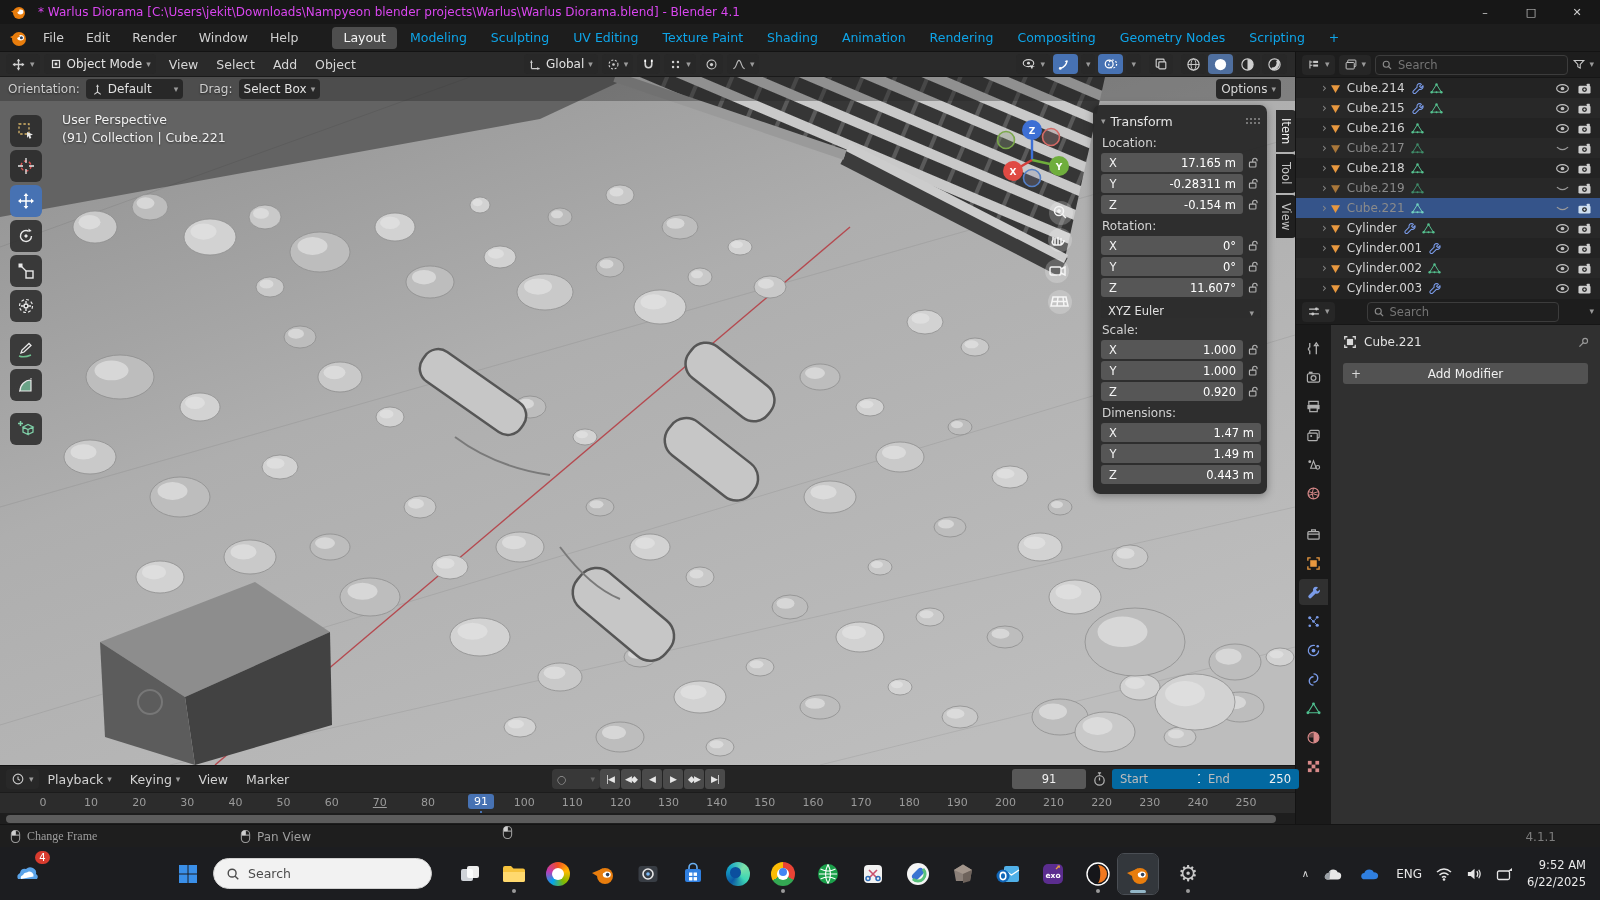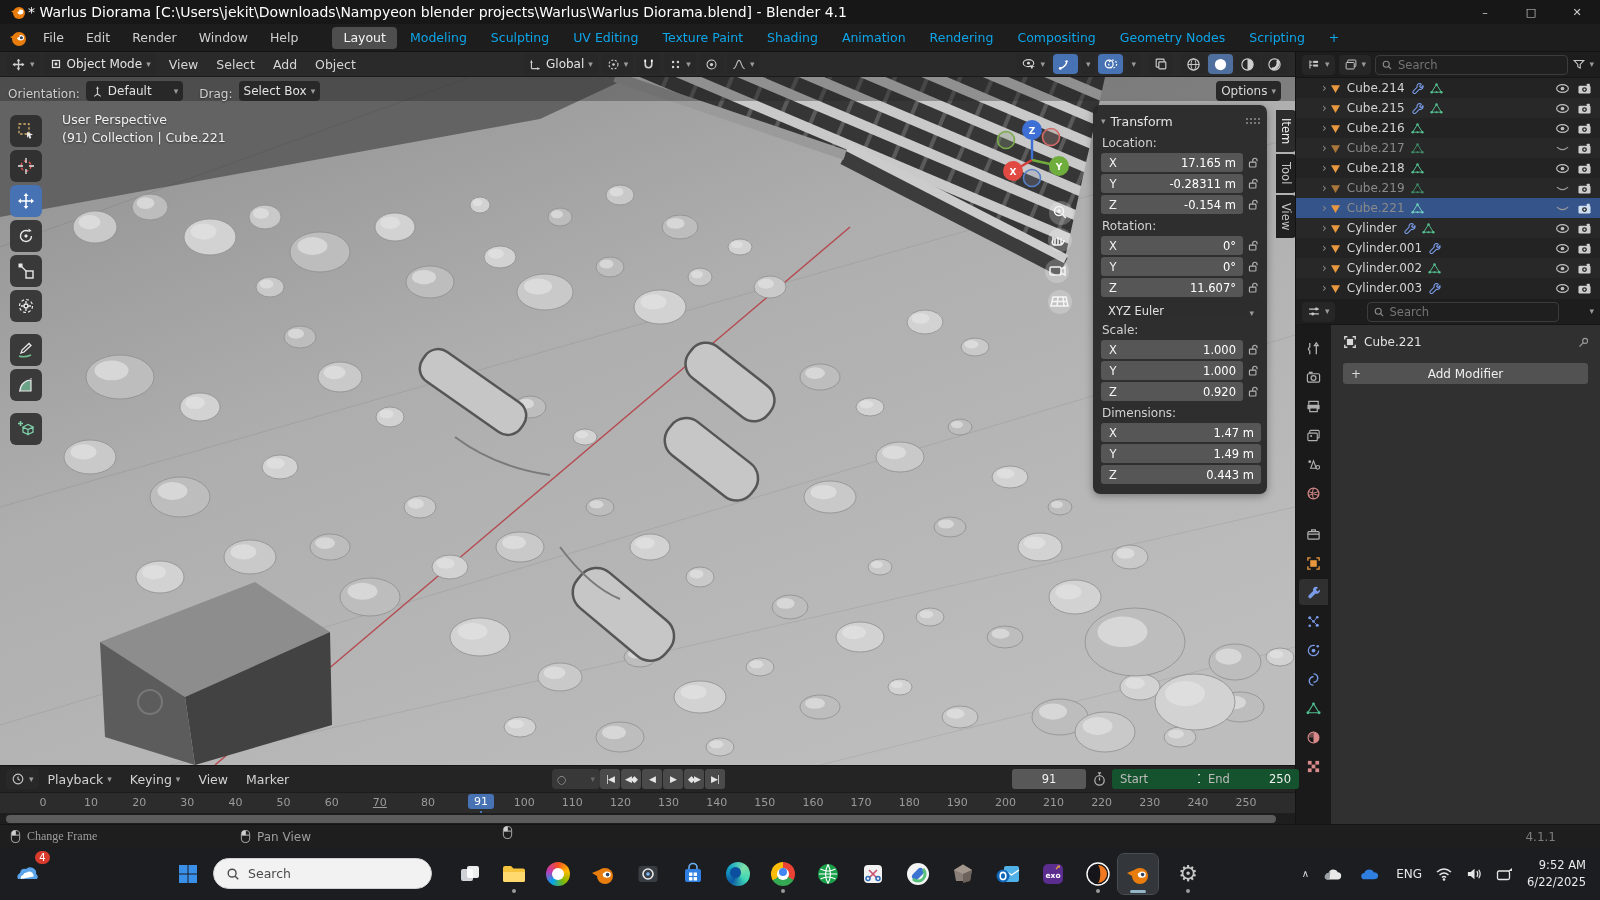--- a/index.html
+++ b/index.html
@@ -6,34 +6,34 @@
   #root{position:relative;width:1600px;height:900px;overflow:hidden;background:#1d1d1d;
         font-family:"DejaVu Sans","Liberation Sans",sans-serif;color:#cfcfcf;font-size:12px;
         -webkit-font-smoothing:antialiased;}
   .abs{position:absolute;}
   .row{display:flex;align-items:center;}
   .chip{display:inline-flex;align-items:center;background:#282828;border-radius:4px;height:20px;padding:0 5px;gap:4px;}
   .chev{font-size:9px;color:#9a9a9a;line-height:1;}
   svg{display:block;}
   
   .titlebar{left:0;top:0;width:1600px;height:24px;background:#171717;display:flex;align-items:center;}
-  .titlebar .title{color:#ffffff;font-size:14px;margin-left:2px;white-space:nowrap;}
+  .titlebar .title{color:#d946ef;font-size:12px;margin-left:12px;white-space:nowrap;}
   .wbtns{position:absolute;right:0;top:0;display:flex;}
   .wbtn{width:46px;height:24px;display:flex;align-items:center;justify-content:center;color:#cfcfcf;font-size:11px;}
   
   .topbar{left:0;top:24px;width:1600px;height:28px;background:#1d1d1d;display:flex;align-items:center;border-bottom:1px solid #131313;box-sizing:border-box;}
   .menu-item{padding:0 11px;color:#cfcfcf;font-size:12.5px;height:28px;display:flex;align-items:center;}
   .ws-tab{padding:0 11px;height:22px;display:flex;align-items:center;color:#0ea5e9;font-size:12.5px;border-radius:4px;margin:0 1px;white-space:nowrap;}
   .ws-tab.active{background:#4e4e4e;color:#f4f4f4;}
   .scene-cluster{position:absolute;right:8px;top:28px;height:20px;display:flex;align-items:center;gap:2px;}
   .field-dark{background:#1c1c1c;height:20px;display:flex;align-items:center;border-radius:3px;padding:0 6px;gap:5px;}
   
   .vp-header{left:0;top:52px;width:1295px;height:25px;background:#2a2a2a;display:flex;align-items:center;border-bottom:1px solid #1a1a1a;box-sizing:border-box;}
   .vp-menu{padding:0 9px;color:#d6d6d6;font-size:12.5px;}
-  .tool-settings{left:0;top:77px;width:1295px;height:24px;display:flex;align-items:flex-end;background:rgba(38,38,38,0.35);}
+  .tool-settings{left:0;top:77px;width:1295px;height:24px;display:flex;align-items:center;background:rgba(38,38,38,0.35);}
   .ts-label{color:#cfcfcf;font-size:12px;margin:0 6px;text-shadow:0 1px 2px rgba(0,0,0,.5);}
   
   #scene{left:0;top:77px;}
   .vp-text{left:62px;color:#f0f0f0;font-size:12.5px;text-shadow:0 1px 2px rgba(0,0,0,.45);}
   
   .toolbar{left:10px;top:115px;width:34px;display:flex;flex-direction:column;gap:3px;}
   .tbtn{width:32px;height:32px;background:rgba(40,40,40,.85);border-radius:6px;display:flex;align-items:center;justify-content:center;}
   .tbtn.active{background:#4772b3;}
   .tgap{height:6px;}
   
@@ -71,21 +71,21 @@
   .ptab.gapb{margin-top:12px;}
   .pr-content{position:absolute;left:35px;top:26px;right:0;}
   .breadcrumb{display:flex;align-items:center;gap:7px;padding:10px 10px 0 12px;color:#e2e2e2;font-size:12px;}
   .addmod{margin:14px 12px 0 12px;height:21px;background:#525252;border-radius:3px;display:flex;align-items:center;justify-content:center;color:#f0f0f0;font-size:12px;position:relative;}
   .addmod .plus{position:absolute;left:8px;color:#dadada;}
   
   .timeline{left:0;top:765px;width:1295px;height:59px;background:#242424;border-top:1px solid #151515;box-sizing:border-box;}
   .tl-head{height:26px;display:flex;align-items:center;position:relative;}
   .tl-menu{padding:0 9px;color:#d2d2d2;font-size:12.5px;display:flex;align-items:center;gap:4px;}
   .playbtn{width:20px;height:20px;background:#4a4a4a;border-radius:3px;display:flex;align-items:center;justify-content:center;color:#e6e6e6;font-size:9px;margin-right:1px;letter-spacing:-1px;}
-  .pill{background:#14532d;border-radius:3px;height:20px;display:flex;align-items:center;font-size:11.5px;}
+  .pill{background:#0369a1;border-radius:3px;height:20px;display:flex;align-items:center;font-size:11.5px;}
   .ruler{position:relative;height:21px;background:#2c2c2c;border-top:1px solid #1c1c1c;box-sizing:border-box;}
   .tick{position:absolute;top:3px;transform:translateX(-50%);color:#9b9b9b;font-size:11px;}
   .playhead{position:absolute;top:1px;transform:translateX(-50%);background:#4772b3;color:#fff;font-size:11px;border-radius:3px;padding:1px 6px;}
   .ph-line{position:absolute;top:18px;width:2px;height:15px;background:#4772b3;transform:translateX(-50%);}
   .tl-scroll{position:relative;height:12px;background:#1e1e1e;}
   .tl-bar{position:absolute;left:6px;top:2px;width:1270px;height:8px;background:#5c5c5c;border-radius:4px;}
   
   .statusbar{left:0;top:824px;width:1600px;height:23px;background:#1e1e1e;border-top:1px solid #141414;box-sizing:border-box;}
   .hint{position:absolute;top:0;height:23px;display:flex;align-items:center;gap:6px;color:#9e9e9e;font-size:12px;}
   .version{position:absolute;right:44px;top:0;height:23px;display:flex;align-items:center;color:#7d7d7d;font-size:12px;}

